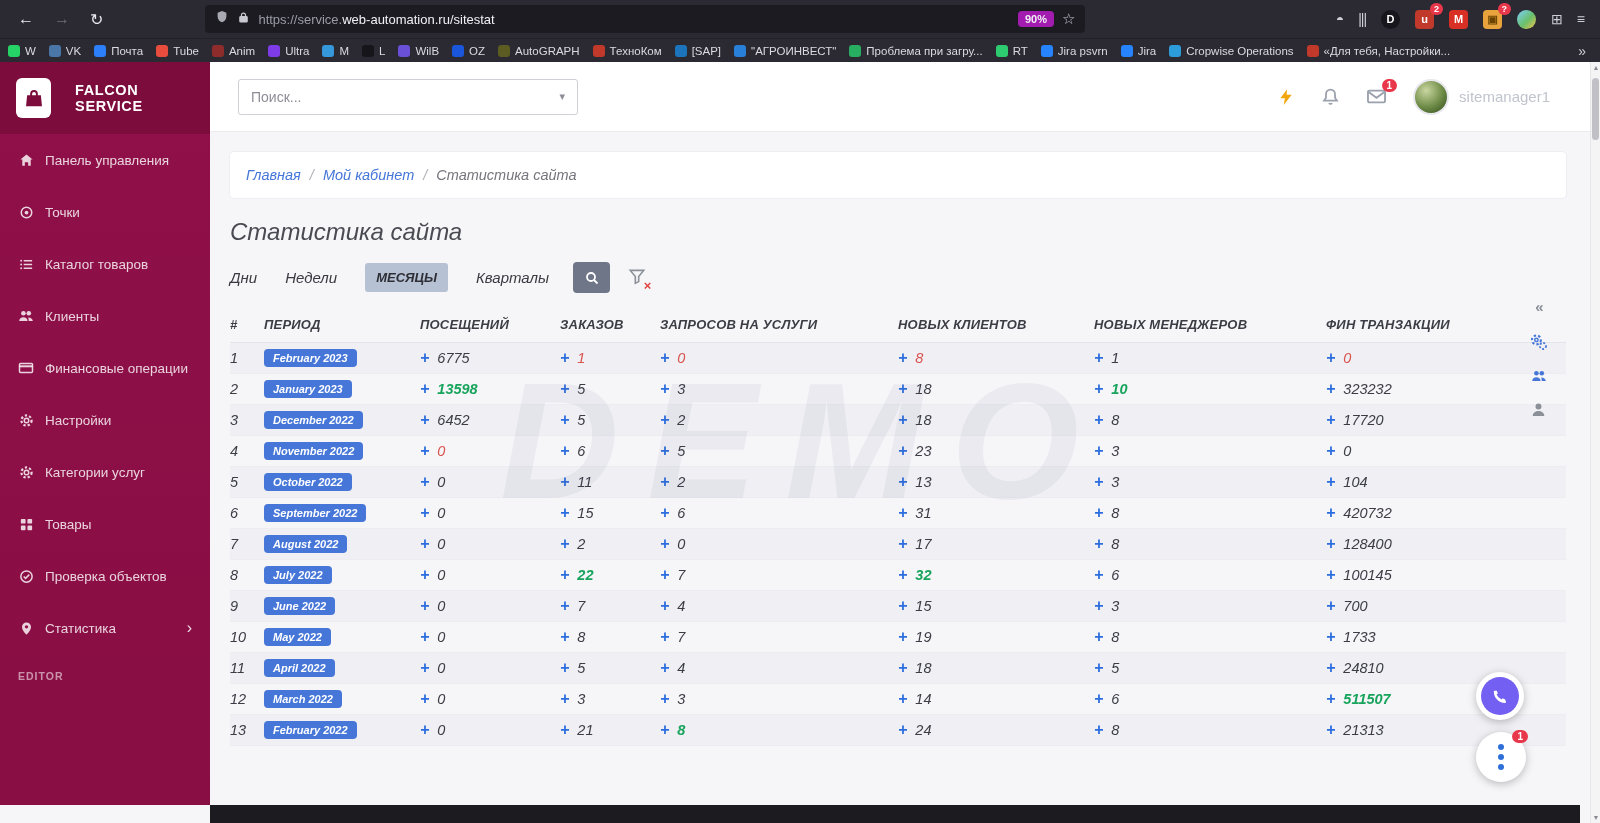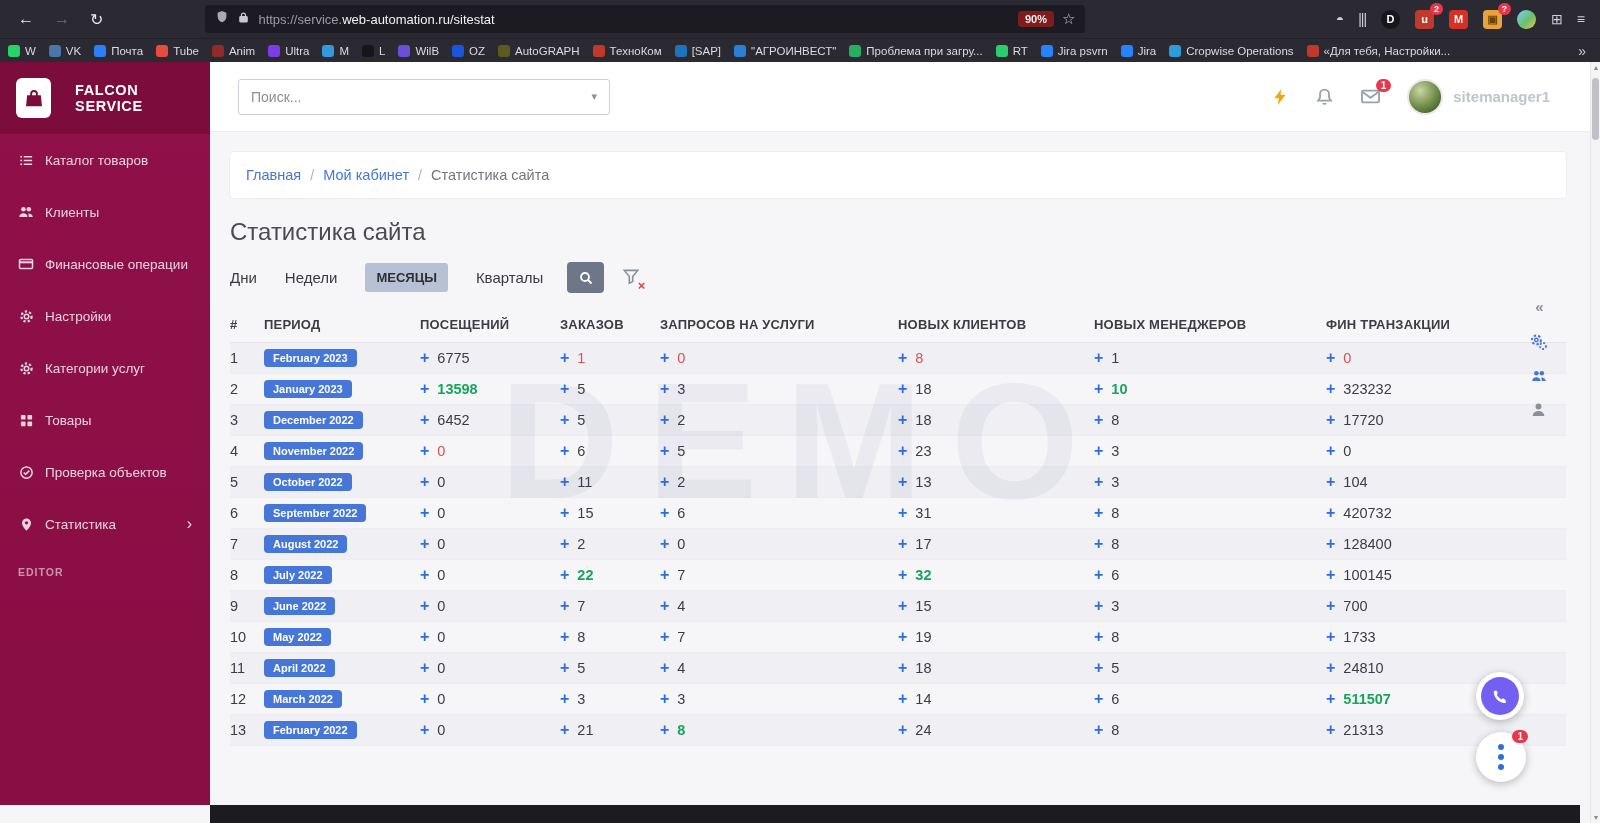--- a/index.html
+++ b/index.html
@@ -7,21 +7,21 @@
   body { font-family:"Liberation Sans", sans-serif; background:#f6f6f9; position:relative; }
 
   
   .chrome { position:absolute; top:0; left:0; right:0; height:38px; background:#2b2a33; display:flex; align-items:center; z-index:20; }
   .nav-icons { display:flex; gap:20px; padding:0 10px 0 18px; color:#e8e8ee; font-size:16px; align-items:center; }
   .nav-icons .dim { color:#6d6d78; }
   .urlbar { margin-left:92px; width:880px; height:28px; background:#1c1b22; border-radius:4px; display:flex; align-items:center; padding:12px 10px; gap:8px; }
   .url-text { font-size:13px; white-space:nowrap; }
   .url-prefix { color:#9b9ba6; }
   .url-main { color:#f1f1f5; }
-  .zoom-pill { margin-left:auto; background:#7f1d1d; color:#f1f1f5; font-size:11px; padding:2px 7px; border-radius:4px; font-weight:bold; }
+  .zoom-pill { margin-left:auto; background:#a21caf; color:#f1f1f5; font-size:11px; padding:2px 7px; border-radius:4px; font-weight:bold; }
   .star { color:#c5c5cf; font-size:15px; }
   .chrome-actions { margin-left:auto; display:flex; align-items:center; gap:15px; padding-right:16px; }
   .act-glyph { color:#cfcfd8; font-size:14px; letter-spacing:-1px; position:relative; }
   .chip { width:19px; height:19px; border-radius:4px; display:inline-flex; align-items:center; justify-content:center; font-size:11px; font-weight:bold; position:relative; }
   .chip.round { border-radius:50%; }
   .avatar-chip { background:linear-gradient(135deg,#7ed0ff,#69c06b 55%,#f4c04e); }
   .mini-badge { position:absolute; top:-7px; right:-9px; background:#e8374a; color:#fff; font-size:9px; border-radius:8px; padding:0 4px; line-height:12px; font-weight:bold; }
 
   
   .bookmarks { position:absolute; top:38px; left:0; right:0; height:24px; background:#2b2a33; border-top:1px solid #22212a; display:flex; align-items:center; padding:0 10px 0 8px; z-index:20; }
@@ -37,30 +37,30 @@
   .logo-text { color:#fff; font-weight:bold; font-size:14.5px; letter-spacing:.6px; }
   .side-item { display:flex; align-items:center; gap:11px; padding:0 18px; height:52px; color:rgba(255,255,255,.82); font-size:13.5px; cursor:pointer; }
   .side-item .ico { display:inline-flex; width:16px; justify-content:center; }
   .side-item.active { color:#fff; font-weight:bold; }
   .side-item .chev { margin-left:auto; font-size:16px; color:rgba(255,255,255,.85); }
   .editor-label { padding:16px 18px 0; color:rgba(255,255,255,.55); font-size:10.5px; font-weight:bold; letter-spacing:1px; }
 
   
   .main { position:absolute; left:210px; top:62px; right:10px; bottom:0; background:#f6f6f9; }
   .topbar { height:70px; background:#fff; display:flex; align-items:center; padding:0 40px 0 28px; border-bottom:1px solid #ebebf0; }
-  .search-select { width:372px; height:36px; border:1px solid #cfcfd9; border-radius:3px; display:flex; align-items:center; padding:0 12px; color:#8d8d97; font-size:14px; background:#fff; cursor:pointer; }
+  .search-select { width:340px; height:36px; border:1px solid #cfcfd9; border-radius:3px; display:flex; align-items:center; padding:0 12px; color:#8d8d97; font-size:14px; background:#fff; cursor:pointer; }
   .search-caret { margin-left:auto; color:#8d8d97; font-size:11px; }
   .topbar-right { margin-left:auto; display:flex; align-items:center; gap:26px; }
   .icon-btn { position:relative; display:inline-flex; cursor:pointer; }
   .badge-red { position:absolute; top:-7px; right:-10px; background:#e8374a; color:#fff; font-size:10px; border-radius:8px; padding:1px 5px; font-weight:bold; }
   .avatar { width:36px; height:36px; border-radius:50%; background:radial-gradient(circle at 35% 30%, #c9d6a0, #6d8a46 55%, #2f4a1c); border:2px solid #e8e8ee; }
   .user-wrap { display:flex; align-items:center; gap:10px; }
-  .username { color:#c0c4cd; font-size:15px;font-weight:bold; }
-
-  .content { position:relative; height:calc(100% - 88px); padding:20px 24px 7px 20px; }
+  .username { color:#c0c4cd; font-size:15px; }
+
+  .content { position:relative; height:calc(100% - 88px); padding:20px 24px 7px 20px;font-style:italic; }
   .crumb-card { background:#fff; border-radius:4px; height:46px; display:flex; align-items:center; padding:0 16px; font-size:14.5px; box-shadow:0 0 0 1px #ededf2; }
   .crumb-link { color:#4576d8; cursor:pointer; }
   .crumb-sep { color:#b0b0b8; margin:0 9px; }
   .crumb-cur { color:#75757d; }
 
   .page-title { font-size:24px; color:#4a4a52; font-weight:400; margin:20px 0 14px; }
 
   .tabs-row { display:flex; align-items:center; margin:16px 0 14px; }
   .tabs-list { display:flex; align-items:center; gap:28px; }
   .tab { font-size:15px; color:#3a3a41; cursor:pointer; }
@@ -230,20 +230,37 @@
     <span class="logo-box">
       <svg viewBox="0 0 16 16" width="22" height="22">
           <path fill="#7c0c3c" d="M5.2 6V5a2.8 2.8 0 0 1 5.6 0v1h2.2l.8 8H2.2L3 6h2.2zm1.4 0h2.8V5a1.4 1.4 0 0 0-2.8 0z"></path>
         </svg>
     </span>
     <span class="logo-text">FALCON SERVICE</span>
   </div>
   <nav id="sidebar-menu">
       <div class="side-item">
         <span class="ico">
+          <svg viewBox="0 0 16 16" width="15" height="15">
+            <path fill="currentColor" d="M8 1.5 14.5 7h-2v6.5H9.8V9.8H6.2v3.7H3.5V7h-2z"></path>
+          </svg>
+        </span>
+        <span>Панель управления</span>
+      </div>
+      <div class="side-item">
+        <span class="ico">
+          <svg viewBox="0 0 16 16" width="15" height="15">
+            <circle cx="8" cy="8" r="5.6" fill="none" stroke="currentColor" stroke-width="1.6"></circle>
+            <circle cx="8" cy="8" r="2" fill="currentColor"></circle>
+          </svg>
+        </span>
+        <span>Точки</span>
+      </div>
+      <div class="side-item">
+        <span class="ico">
           <svg viewBox="0 0 16 16" width="15" height="15" stroke="currentColor" stroke-width="1.6">
             <line x1="5" y1="4" x2="14" y2="4"></line>
             <line x1="5" y1="8" x2="14" y2="8"></line>
             <line x1="5" y1="12" x2="14" y2="12"></line>
             <circle cx="2.3" cy="4" r="1" fill="currentColor" stroke="none"></circle>
             <circle cx="2.3" cy="8" r="1" fill="currentColor" stroke="none"></circle>
             <circle cx="2.3" cy="12" r="1" fill="currentColor" stroke="none"></circle>
           </svg>
         </span>
         <span>Каталог товаров</span>

